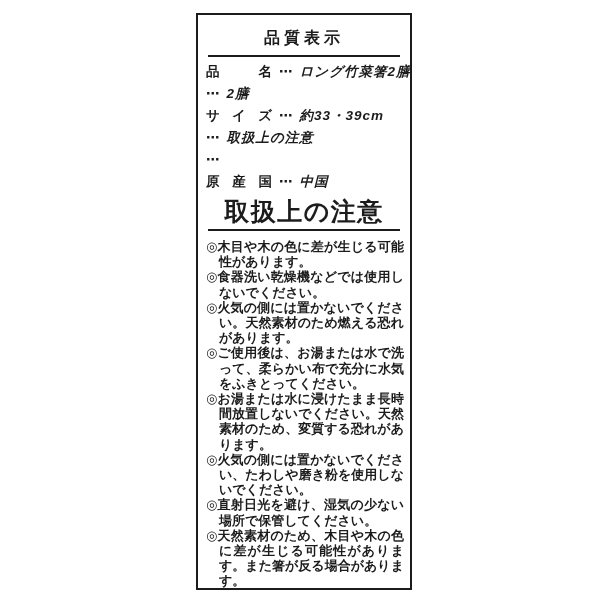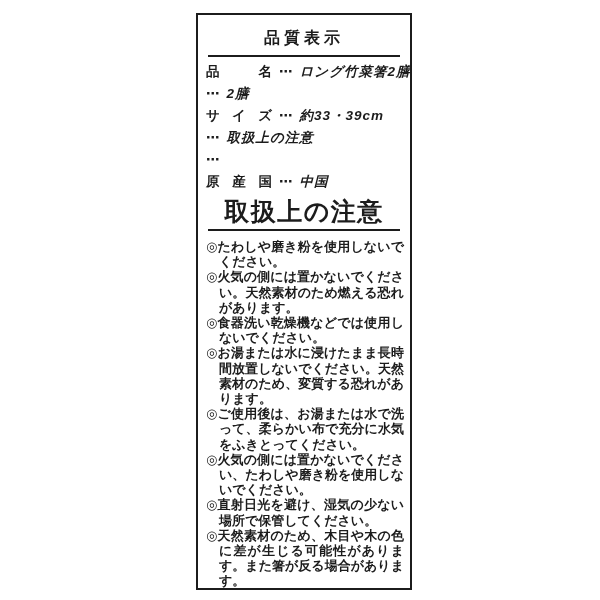--- a/index.html
+++ b/index.html
@@ -138,29 +138,29 @@
           <span class="value">中国</span>
         </div>
       </div>
 
     <div class="heading heading2">取扱上の注意</div>
 
     <div class="rule"></div>
 
     <div class="notes">
 
-        <div class="note"><span class="bullet">◎</span><span class="note-text">たわしや磨き粉を使用しないでください。</span></div>
+        <div class="note"><span class="bullet">◎</span><span class="note-text">木目や木の色に差が生じる可能性があります。</span></div>
+
+        <div class="note"><span class="bullet">◎</span><span class="note-text">食器洗い乾燥機などでは使用しないでください。</span></div>
 
         <div class="note"><span class="bullet">◎</span><span class="note-text">火気の側には置かないでください。天然素材のため燃える恐れがあります。</span></div>
 
-        <div class="note"><span class="bullet">◎</span><span class="note-text">食器洗い乾燥機などでは使用しないでください。</span></div>
+        <div class="note"><span class="bullet">◎</span><span class="note-text">ご使用後は、お湯または水で洗って、柔らかい布で充分に水気をふきとってください。</span></div>
 
         <div class="note"><span class="bullet">◎</span><span class="note-text">お湯または水に浸けたまま長時間放置しないでください。天然素材のため、変質する恐れがあります。</span></div>
-
-        <div class="note"><span class="bullet">◎</span><span class="note-text">ご使用後は、お湯または水で洗って、柔らかい布で充分に水気をふきとってください。</span></div>
 
         <div class="note"><span class="bullet">◎</span><span class="note-text">火気の側には置かないでください、たわしや磨き粉を使用しないでください。</span></div>
 
         <div class="note"><span class="bullet">◎</span><span class="note-text">直射日光を避け、湿気の少ない場所で保管してください。</span></div>
 
         <div class="note"><span class="bullet">◎</span><span class="note-text">天然素材のため、木目や木の色に差が生じる可能性があります。また箸が反る場合があります。</span></div>
       </div>
 
   </div>
 </div>

